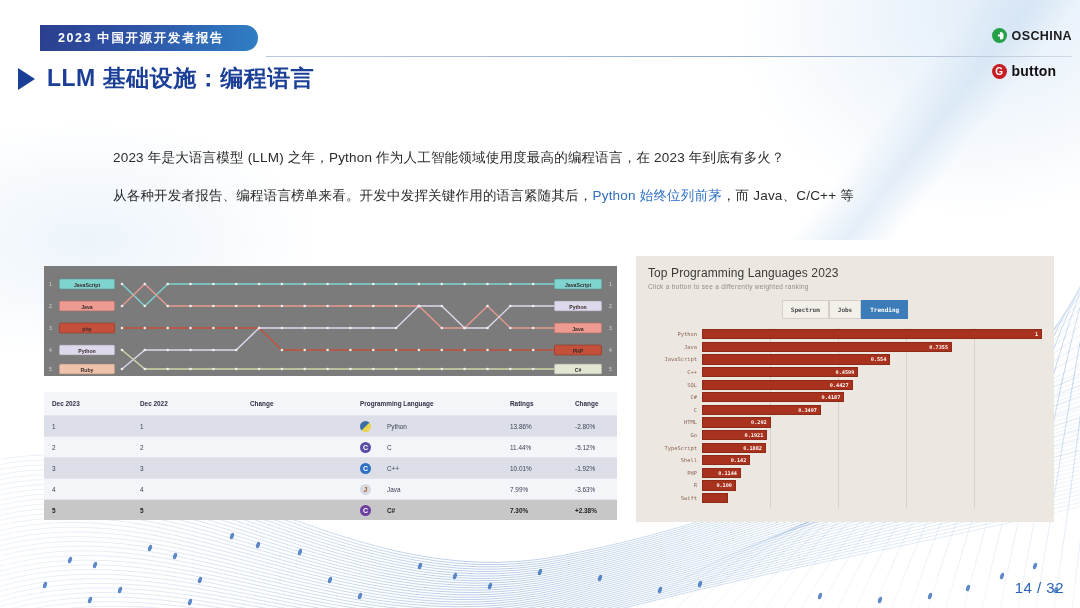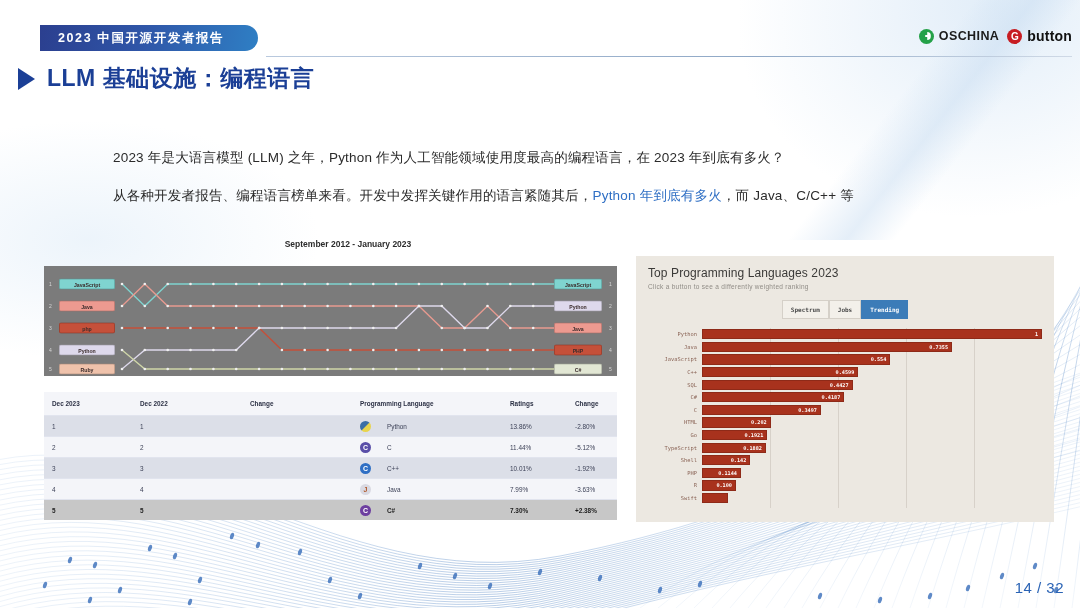--- a/index.html
+++ b/index.html
@@ -42,21 +42,21 @@
     display: flex; align-items: center;
     color: #ffffff; font-size: 12.5px; letter-spacing: 1.6px; font-weight: 700;
     white-space: nowrap;
   }
   .header-rule {
     position: absolute; left: 248px; right: 26px; top: 56px; height: 1px;
     background: linear-gradient(90deg, #b9c9de 0%, #8fa8c6 60%, #cfd9e6 100%);
   }
   .brand-row {
     position: absolute; right: 26px; top: 28px;
-    display: flex; align-items: center; gap: 8px;
+    display: flex; gap: 20px; flex-direction: column;
   }
   .brand { display: flex; align-items: center; gap: 5px; }
   .brand-text { font-size: 12.5px; font-weight: 700; color: #1b1b1b; letter-spacing: .4px; }
   .gitee-text { font-size: 14px; font-weight: 700; color: #111; letter-spacing: .2px; }
   .mark { width: 15px; height: 15px; border-radius: 50%; display:block; }
   .mark-os { background: #24a148; position: relative; }
   .mark-os::after {
     content:""; position:absolute; left:4px; top:3.5px;
     width:8px; height:8px; border-radius:50%;
     background:#fff; clip-path: polygon(55% 0, 100% 0, 100% 100%, 55% 100%, 55% 62%, 30% 62%, 30% 38%, 55% 38%);
@@ -361,25 +361,24 @@
   </div>
 </div>
 
 <div class="title-row">
   <div class="title-arrow"></div>
   <div class="title-text">LLM 基础设施：编程语言</div>
 </div>
 
 <div class="para para-1">2023 年是大语言模型 (LLM) 之年，Python 作为人工智能领域使用度最高的编程语言，在 2023 年到底有多火？</div>
 <div class="para para-2">
-  <span>从各种开发者报告、编程语言榜单来看。开发中发挥关键作用的语言紧随其后，</span><span class="hl">Python 年到底有多火</span><span>，而 Java、C/C++ 等</span><br>
+  <span>从各种开发者报告、编程语言榜单来看。开发中发挥关键作用的语言紧随其后，</span><span class="hl">Python 始终位列前茅</span><span>，而 Java、C/C++ 等</span><br>
 </div>
 
 <div class="redmonk-title-wrap">
-  <div class="redmonk-sub">September 2012 - January 2023</div>
 </div>
 
 <div class="redmonk-chart">
   <div class="rm-axis-l" id="rm-axis-l">
       <span style="top: 18px;">1</span>
       <span style="top: 40px;">2</span>
       <span style="top: 62px;">3</span>
       <span style="top: 84px;">4</span>
       <span style="top: 103px;">5</span>
     </div>

